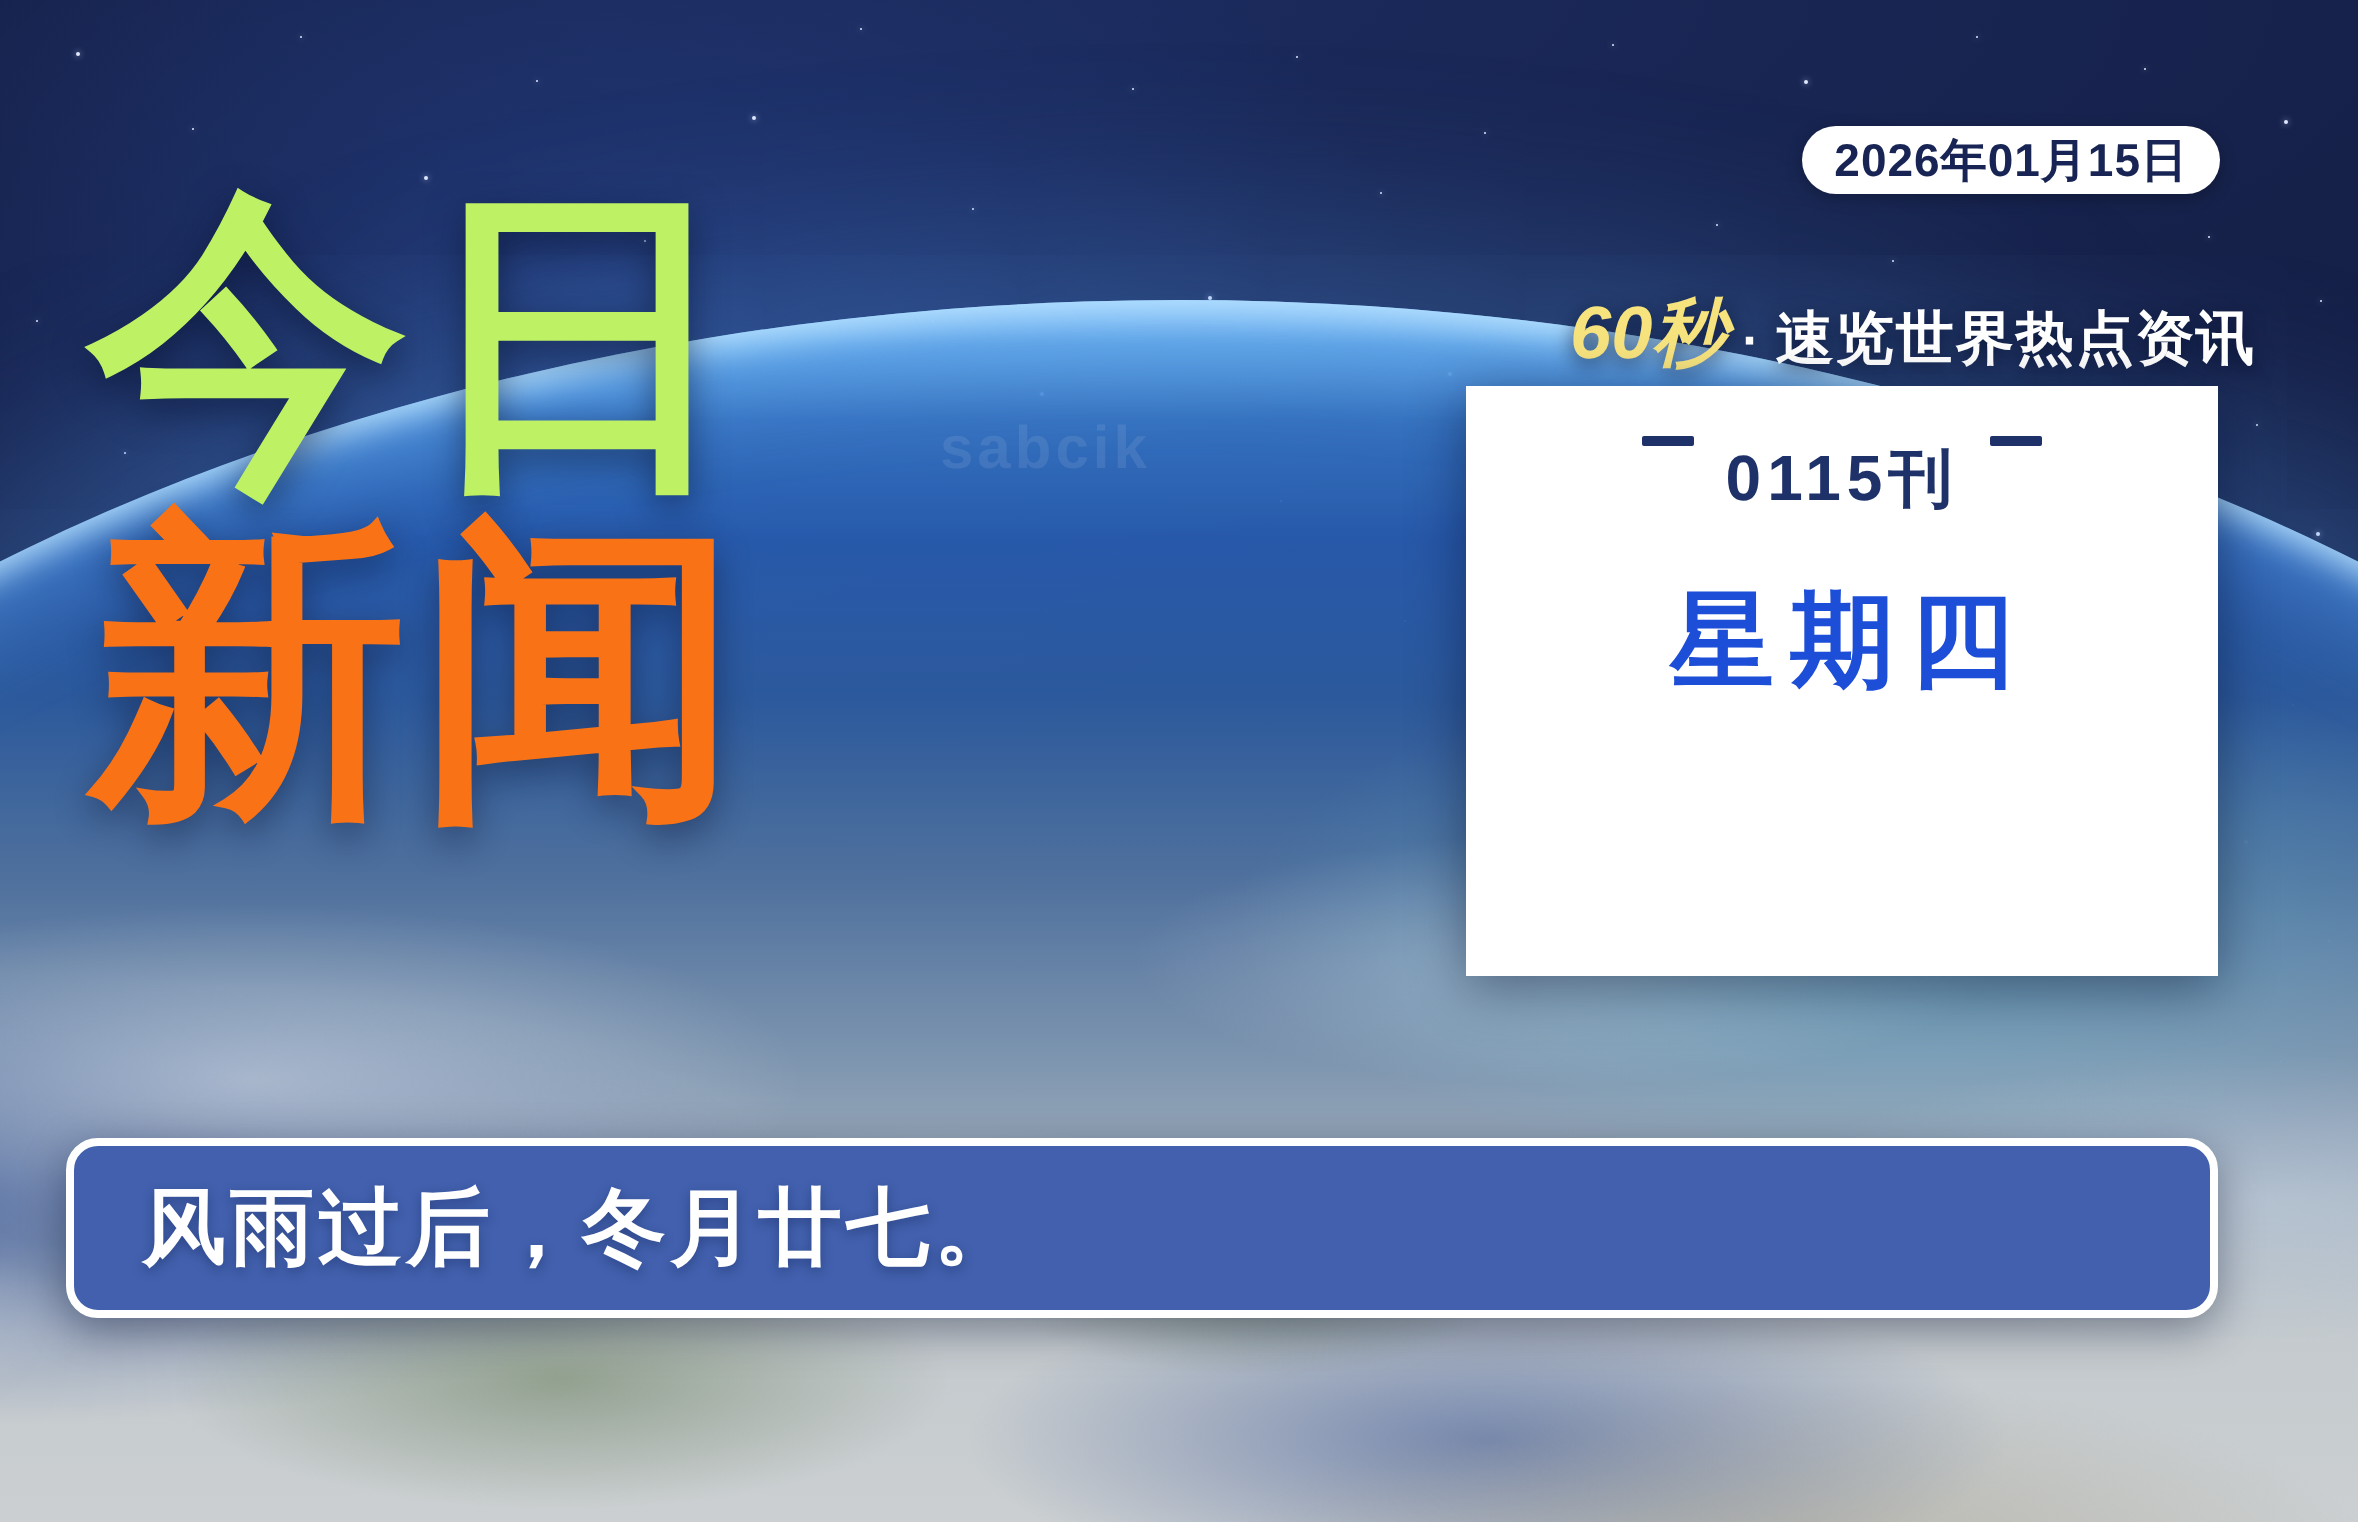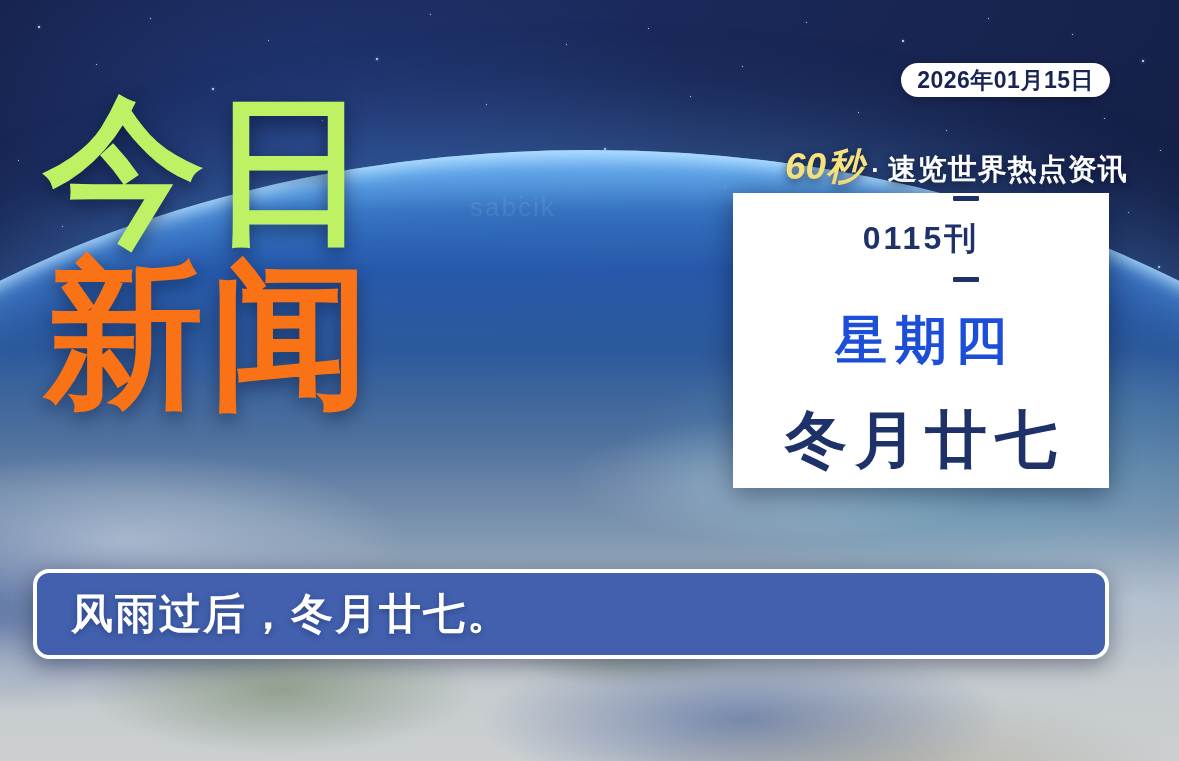--- a/index.html
+++ b/index.html
@@ -116,25 +116,25 @@
     top: 330px;
     width: 58%;
     height: 260px;
     background: radial-gradient(ellipse at center, rgba(120,225,235,0.30) 0%, rgba(120,225,235,0) 70%);
     pointer-events: none;
   }
 
   .watermark {
     position: absolute;
     left: 470px;
-    top: 192px;
-    font-size: 26px;
+    top: 208px;
+    font-size: 30px;
     letter-spacing: 2px;
     color: rgba(190,205,235,0.13);
-    font-weight: 400;
+    font-weight: 700;
     user-select: none;
   }
 
   
   .headline {
     position: absolute;
     left: 44px;
     top: 96px;
     line-height: 0.94;
     font-weight: 900;
@@ -215,29 +215,28 @@
     width: 376px;
     height: 295px;
     background: #ffffff;
     color: #1e3269;
     display: flex;
     flex-direction: column;
     align-items: center;
     box-shadow: 0 6px 26px rgba(5,12,40,0.45);
   }
   .card .issue {
-    margin-top: 3px;
+    margin-top: 25px;
     font-size: 32px;
     font-weight: 800;
     letter-spacing: 3px;
     display: flex;
-    align-items: flex-end;
+    align-items: flex-start;
     gap: 16px;
     color: #1e3269;
-    flex-direction: column;
   }
   .card .issue .dash {
     display: inline-block;
     width: 26px;
     height: 5px;
     background: #1e3269;
     border-radius: 1px;
   }
   .card .weekday {
     margin-top: 24px;
@@ -352,20 +351,19 @@
     <span class="desc">速览世界热点资讯</span>
   </div>
 
   <div class="card">
     <div class="issue">
       <span class="dash"></span>
       <span>0115刊</span>
       <span class="dash"></span>
     </div>
     <div class="weekday">星期四</div>
-    <div class="lunar">冬月廿七</div>
   </div>
 
   <div class="quote-banner">
     <div class="quote-text">风雨过后，冬月廿七。</div>
   </div>
 
 </div>
 
 </body></html>

